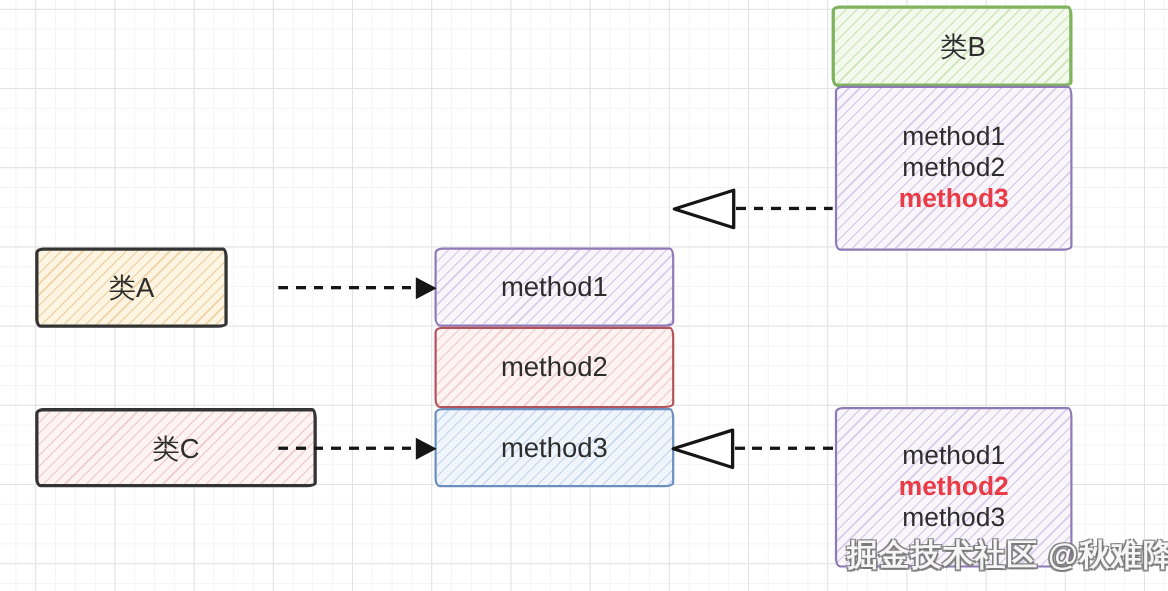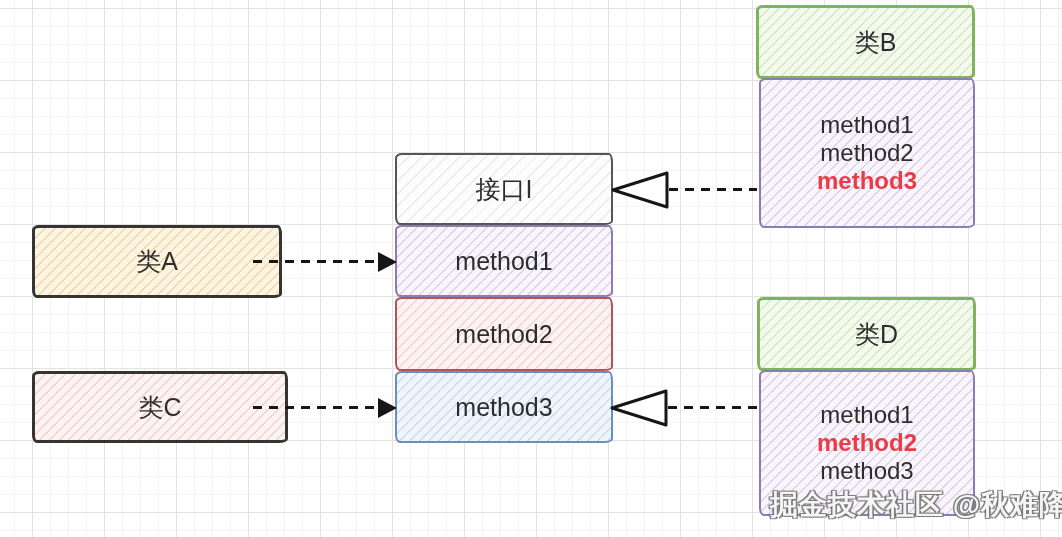--- a/index.html
+++ b/index.html
@@ -45,21 +45,21 @@
   .b-green {border:3px solid var(--green-border);padding-left:20px;}
   .b-purple{border:2.5px solid var(--purple-border);}
   .b-red   {border:2.5px solid var(--red-border);}
   .b-blue  {border:2.5px solid var(--blue-border);}
 
   
   #box-interface{left:395px;top:153px;width:218px;height:72px;}
   #box-method1 {left:395px;top:225px;width:218px;height:72px;}
   #box-method2 {left:395px;top:297px;width:218px;height:74px;}
   #box-method3 {left:395px;top:371px;width:218px;height:72px;}
-  #box-class-a {left:32px; top:225px;width:250px;height:73px;}
+  #box-class-a {left:32px; top:225px;width:175px;height:73px;}
   #box-class-c {left:32px; top:371px;width:256px;height:72px;}
   #box-class-b-header{left:756px;top:5px;  width:219px;height:74px;}
   #box-class-b-body  {left:759px;top:78px; width:216px;height:150px;}
   #box-class-d-header{left:757px;top:297px;width:219px;height:74px;}
   #box-class-d-body  {left:759px;top:370px;width:216px;height:146px;}
 
   .bodyline{font-size:24px;line-height:28px;color:var(--ink);}
   .bodyline.hl{color:var(--red-text);font-weight:700;}
 
   
@@ -93,23 +93,20 @@
       -1.4px  1.4px 0 rgba(120,120,120,0.85),
        1.4px  1.4px 0 rgba(120,120,120,0.85);
     white-space:nowrap;
   }
 </style>
 </head>
 <body>
 
 <div class="canvas">
 
-  <div class="box b-gray h-gray" id="box-interface">
-    <span>接口I</span>
-  </div>
   <div class="box b-purple h-purple" id="box-method1">
     <span>method1</span>
   </div>
   <div class="box b-red h-red" id="box-method2">
     <span>method2</span>
   </div>
   <div class="box b-blue h-blue" id="box-method3">
     <span>method3</span>
   </div>
 
@@ -122,23 +119,20 @@
 
   <div class="box b-green h-green" id="box-class-b-header">
     <span>类B</span>
   </div>
   <div class="box b-purple h-purple" id="box-class-b-body">
     <span class="bodyline">method1</span>
     <span class="bodyline">method2</span>
     <span class="bodyline hl">method3</span>
   </div>
 
-  <div class="box b-green h-green" id="box-class-d-header">
-    <span>类D</span>
-  </div>
   <div class="box b-purple h-purple" id="box-class-d-body">
     <span class="bodyline">method1</span>
     <span class="bodyline hl">method2</span>
     <span class="bodyline">method3</span>
   </div>
 
   <div class="dash" id="arrow-a-line"></div>
   <div class="solid-head" id="arrow-a-head"></div>
   <div class="dash" id="arrow-c-line"></div>
   <div class="solid-head" id="arrow-c-head"></div>

